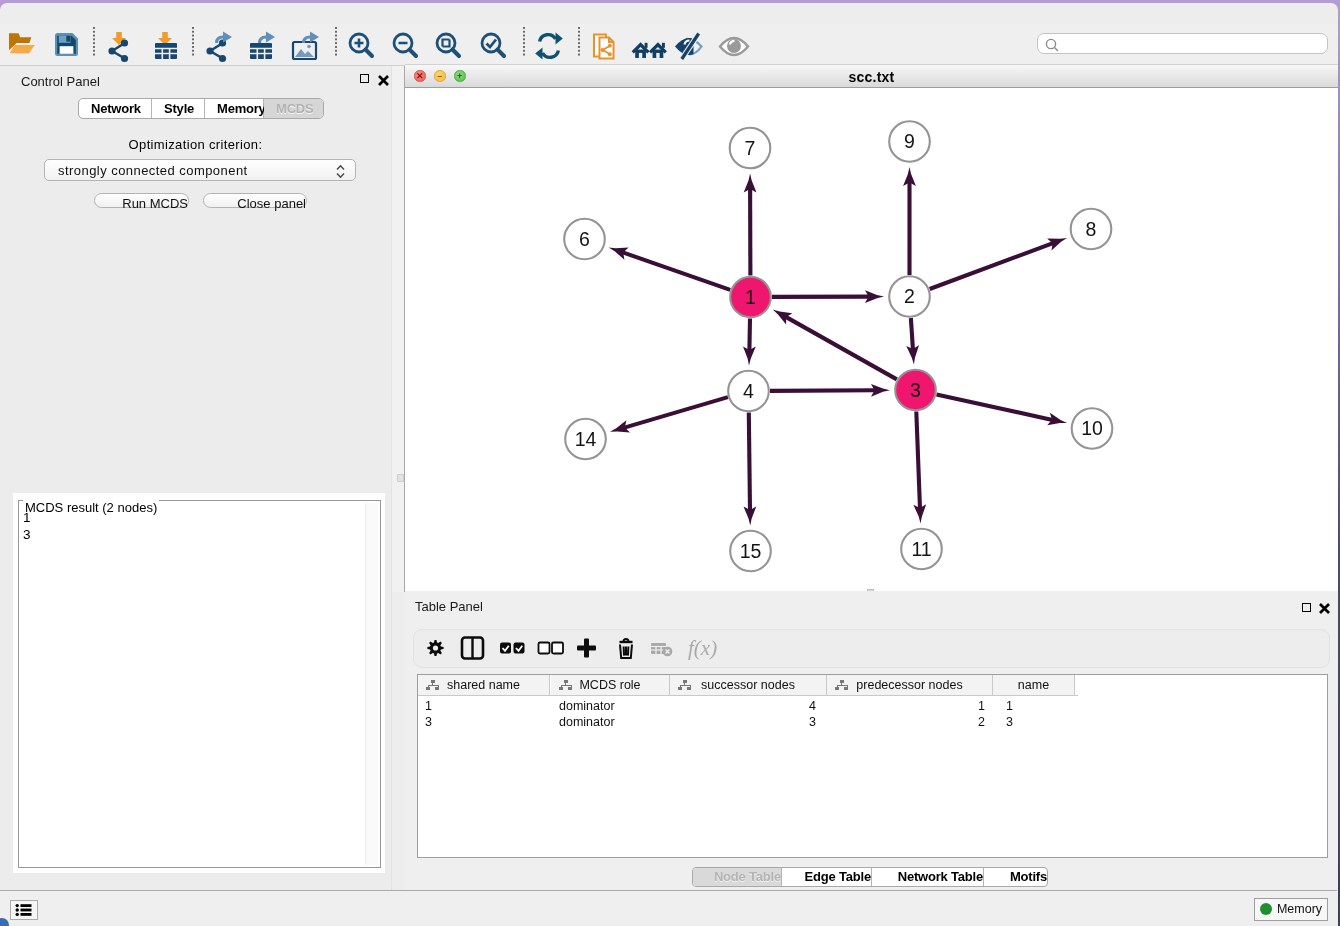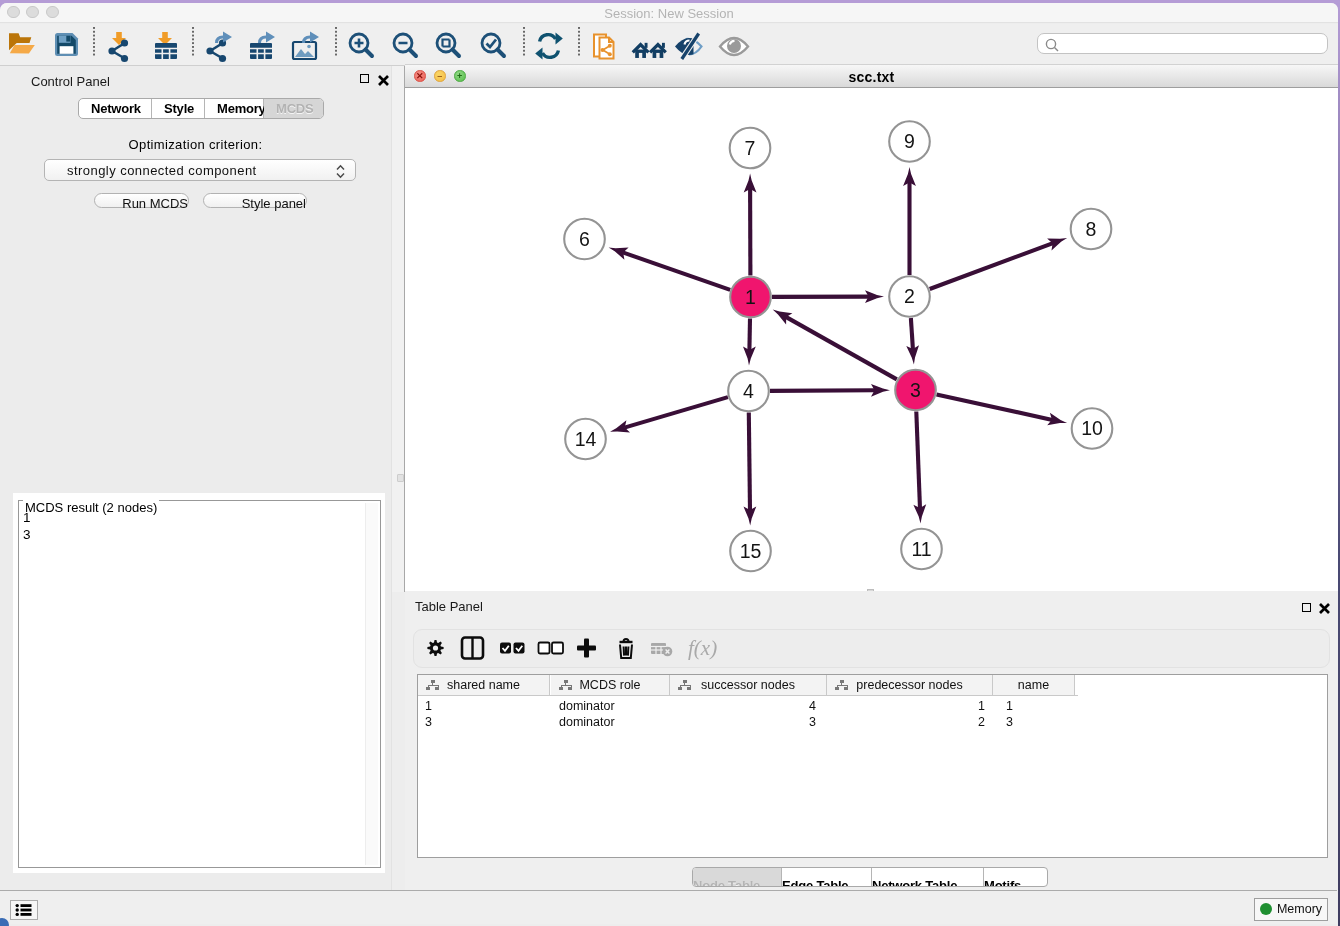--- a/index.html
+++ b/index.html
@@ -13,21 +13,21 @@
 #search{position:absolute;left:1037px;top:9px;width:291px;height:21px;background:#fff;border:1px solid #c3c3c3;border-radius:7px}
 
 #cpanel{position:absolute;left:0;top:63px;width:391px;height:830px;background:#ececec}
 .paneltitle{font-size:13px;color:#1a1a1a}
 .sqicon{width:9px;height:9px;border:1.6px solid #000;display:inline-block}
 #tabs{position:absolute;left:78px;top:32px;height:21px;display:flex;border:1px solid #a9a9a9;border-radius:5px;overflow:hidden;background:#fff}
 #tabs .tab{padding:2px 12px 0;font-size:13px;font-weight:bold;letter-spacing:-0.2px;border-right:1px solid #b5b5b5;color:#000;text-align:center}
 #tabs .tab:last-child{border-right:none}
 #tabs .sel{background:#d6d6d6;color:#b2b2b2;text-shadow:0 1px 0 #f5f5f5}
 #optlabel{position:absolute;left:0;top:71px;width:391px;text-align:center;font-size:13px;letter-spacing:0.35px;color:#000}
-#combo{position:absolute;left:44px;top:93px;width:312px;height:22px;background:linear-gradient(#ffffff,#f1f1f1);border:1px solid #b4b4b4;border-radius:5px;font-size:13px;letter-spacing:0.45px;line-height:21px;padding-left:22px}
+#combo{position:absolute;left:44px;top:93px;width:312px;height:22px;background:linear-gradient(#ffffff,#f1f1f1);border:1px solid #b4b4b4;border-radius:5px;font-size:13px;letter-spacing:0.45px;line-height:21px;padding-left:13px}
 .btn{position:absolute;height:15px;background:linear-gradient(#ffffff,#f0f0f0);border:1px solid #b2b2b2;border-radius:9px;font-size:13px;text-align:right;line-height:19px}
 #resultwrap{position:absolute;left:13px;top:427px;width:372px;height:380px;background:#fff}
 #fieldset{position:absolute;left:5px;top:7px;width:363px;height:368px;border:1px solid #989898}
 #fieldlegend{position:absolute;left:4px;top:-8px;background:#fff;padding:7px 2px;font-size:13px;color:#000}
 #fscroll{position:absolute;right:2px;top:2px;width:13px;height:362px;background:#fafafa;border-left:1px solid #ededed}
 #listbtn{position:absolute;left:10px;top:9px;width:28px;height:20px;background:#f6f6f6;border:1px solid #ababab}
 
 #netwin{position:absolute;left:405px;top:61px;width:933px;height:530px}
 #nettitle{position:absolute;left:0;top:0;width:100%;height:24px;background:linear-gradient(#f7f7f7,#d9d9d9);border-top:1px solid #d2d2d2;border-bottom:1px solid #9e9e9e}
 #netcanvas{position:absolute;left:0;top:24px;width:933px;height:503px;background:#fff}
@@ -40,35 +40,29 @@
 .td{position:absolute;font-size:12.5px;height:16px;line-height:16px}
 .sorti{display:inline-block;width:13px;height:10px;margin-right:5px;vertical-align:-1px;background:
  linear-gradient(#777,#777) 4.5px 0/4px 3px no-repeat,
  linear-gradient(#777,#777) 0 6.5px/4px 3.5px no-repeat,
  linear-gradient(#777,#777) 9px 6.5px/4px 3.5px no-repeat,
  linear-gradient(#777,#777) 6px 3px/1px 2px no-repeat,
  linear-gradient(#777,#777) 1.5px 4.5px/10px 1px no-repeat,
  linear-gradient(#777,#777) 1.5px 4.5px/1px 2px no-repeat,
  linear-gradient(#777,#777) 11.5px 4.5px/1px 2px no-repeat}
 #btabs{position:absolute;left:287px;top:276px;height:20px;display:flex;border:1px solid #a9a9a9;border-radius:4px;overflow:hidden;background:#fff}
-#btabs .tab{padding-top:10px;font-size:13px;font-weight:bold;letter-spacing:-0.2px;border-right:1px solid #b5b5b5;color:#000;text-align:left}
+#btabs .tab{padding-top:1px;font-size:13px;font-weight:bold;letter-spacing:-0.2px;border-right:1px solid #b5b5b5;color:#000;text-align:right}
 #btabs .tab:last-child{border-right:none}
 #btabs .sel{background:#d9d9d9;color:#b4b4b4;text-shadow:0 1px 0 #f2f2f2}
 
 #statusbar{position:absolute;left:0;top:887px;width:1337px;height:34px;background:#efefef;border-top:1px solid #ababab}
 #membtn{position:absolute;left:1254px;top:7px;width:74px;height:23px;background:#f7f7f7;border:1px solid #9e9e9e;font-size:12.5px;text-align:center;line-height:21px}
 </style></head>
 <body>
 <div id="win">
-<div id="titlebar">
- <div class="tl" style="left:7px"></div>
- <div class="tl" style="left:26px"></div>
- <div class="tl" style="left:46px"></div>
- <div id="wtitle">Session: New Session</div>
-</div>
 <div id="toolbar">
 <svg width="780" height="40" style="position:absolute;left:0;top:5px">
         <g transform="translate(5,0)">
 <path d="M4 4.3 h9.6 l1.5 3.9 h11.2 l-1.8 5.8 h-12.8 l-7.7 7.2 Z" fill="#bb7509"></path>
 <path d="M4.8 24.2 L9.5 15.9 H29.8 L23.9 24.6 Z" fill="#f5a947"></path>
 </g>
         <g transform="translate(49,0)">
 <path d="M6 6.5 a2.5 2.5 0 0 1 2.5 -2.5 H23.5 L29 9.5 V24.5 a2.5 2.5 0 0 1 -2.5 2.5 H8.5 a2.5 2.5 0 0 1 -2.5 -2.5 Z" fill="#5f8fb4"></path>
 <path d="M8.2 6.8 h14.4 l4.2 4.2 V24.8 H8.2 Z" fill="#134968"></path>
 <rect x="9.8" y="6.8" width="11.7" height="7" fill="#6fa0c4"></rect>
@@ -227,40 +221,40 @@
  <div class="tsep" style="left:578px"></div>
  <div id="search">
         <svg width="16" height="16" style="position:absolute;left:6px;top:2.5px">
           <circle cx="7" cy="7" r="4.6" fill="none" stroke="#8a8a8a" stroke-width="1.4"></circle>
           <line x1="10.5" y1="10.5" x2="14" y2="14" stroke="#8a8a8a" stroke-width="1.4"></line>
         </svg>
       </div>
 </div>
 
 <div id="cpanel">
- <div class="paneltitle" style="position:absolute;left:31px;top:8px">Control Panel</div>
+ <div class="paneltitle" style="position:absolute;left:21px;top:8px">Control Panel</div>
  <div class="sqicon" style="position:absolute;left:360px;top:8px"></div>
  <svg width="13" height="13" style="position:absolute;left:377px;top:8px">
         <path d="M2 2 L11 11 M11 2 L2 11" stroke="#000" stroke-width="2.7"></path>
       </svg>
  <div id="tabs">
   <div class="tab" style="width:73px">Network</div>
   <div class="tab" style="width:53px">Style</div>
   <div class="tab" style="width:59px">Memory</div>
   <div class="tab sel" style="width:59px">MCDS</div>
  </div>
  <div id="optlabel">Optimization criterion:</div>
  <div id="combo">strongly connected component
   <svg width="11" height="15" style="position:absolute;right:9px;top:3.5px">
           <path d="M2 5.5 L5.5 1.8 L9 5.5" fill="none" stroke="#4a4a4a" stroke-width="1.5"></path>
           <path d="M2 9.5 L5.5 13.2 L9 9.5" fill="none" stroke="#4a4a4a" stroke-width="1.5"></path>
         </svg>
  </div>
  <div class="btn" style="left:94px;top:127px;width:95px">Run MCDS</div>
- <div class="btn" style="left:203px;top:127px;width:104px">Style panel</div>
+ <div class="btn" style="left:203px;top:127px;width:104px">Close panel</div>
  <div id="resultwrap">
    <div id="fieldset">
      <div id="fieldlegend">MCDS result (2 nodes)</div>
      <div style="position:absolute;left:4px;top:9px;font-size:13.5px;line-height:16.5px;color:#000">1<br>3</div>
      <div id="fscroll"></div>
    </div>
  </div>
 
 </div>
 

